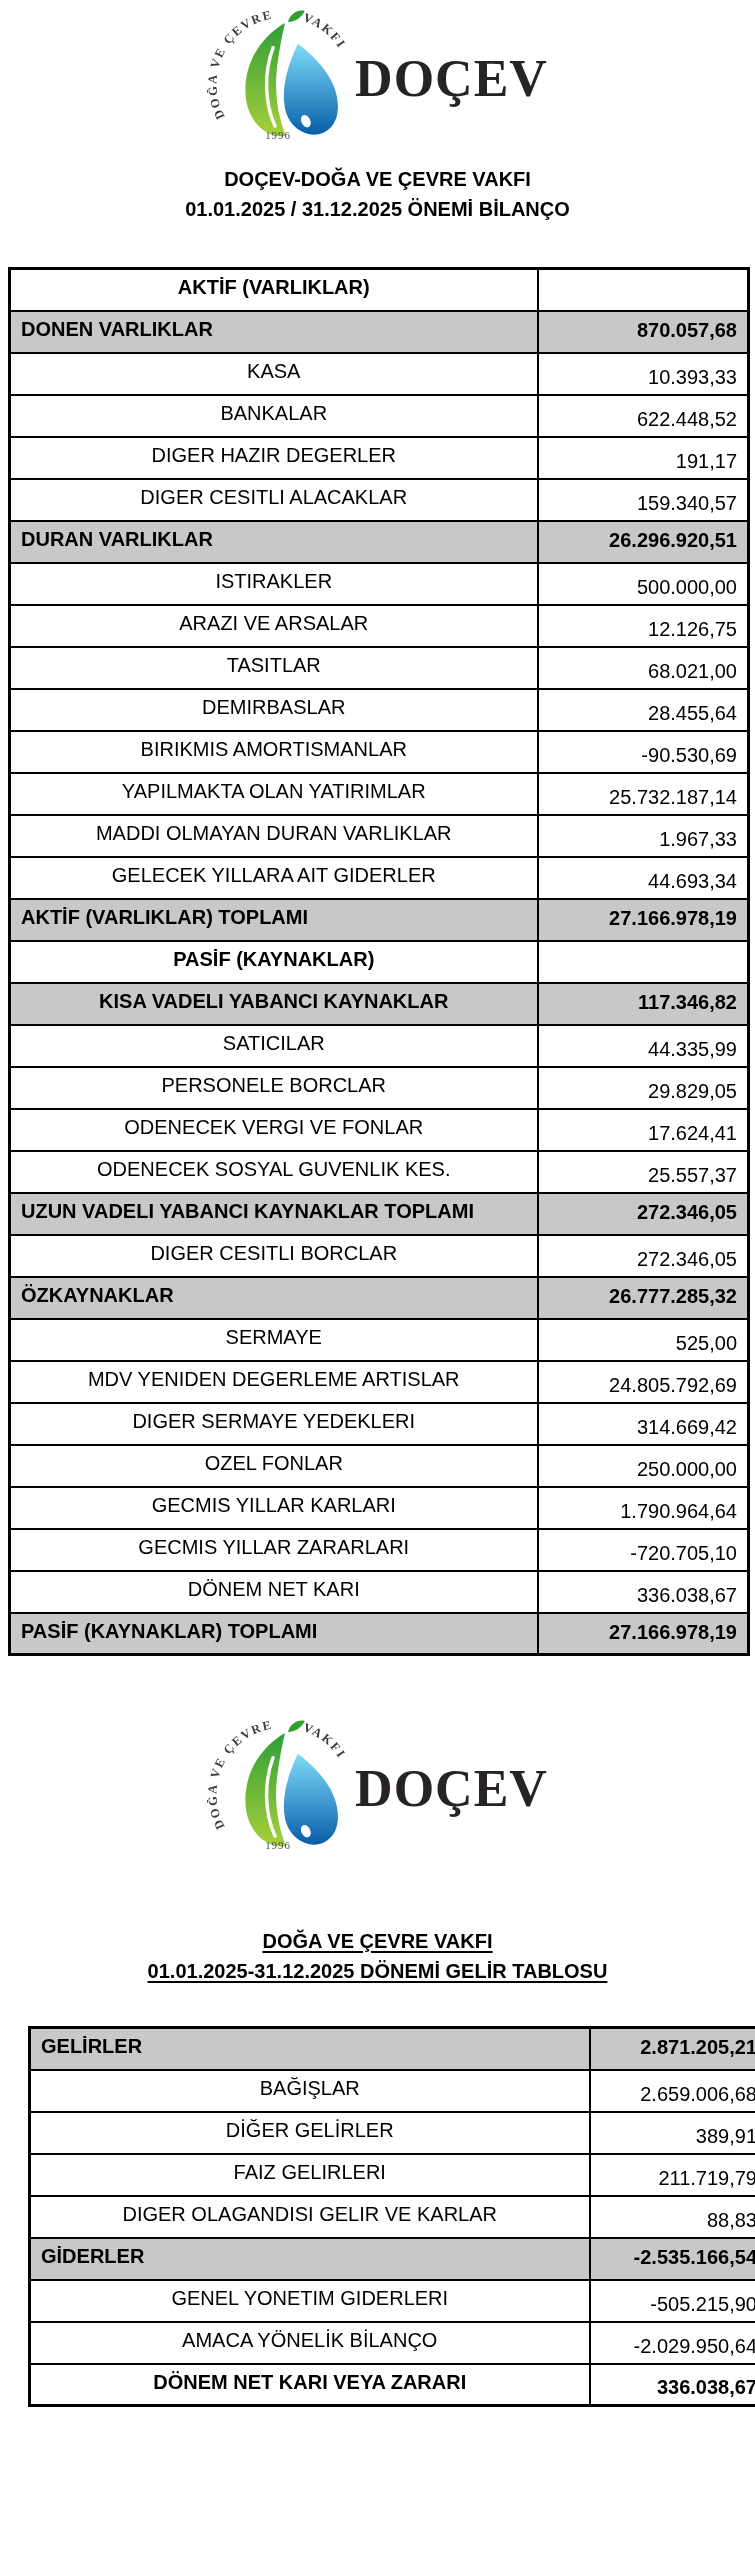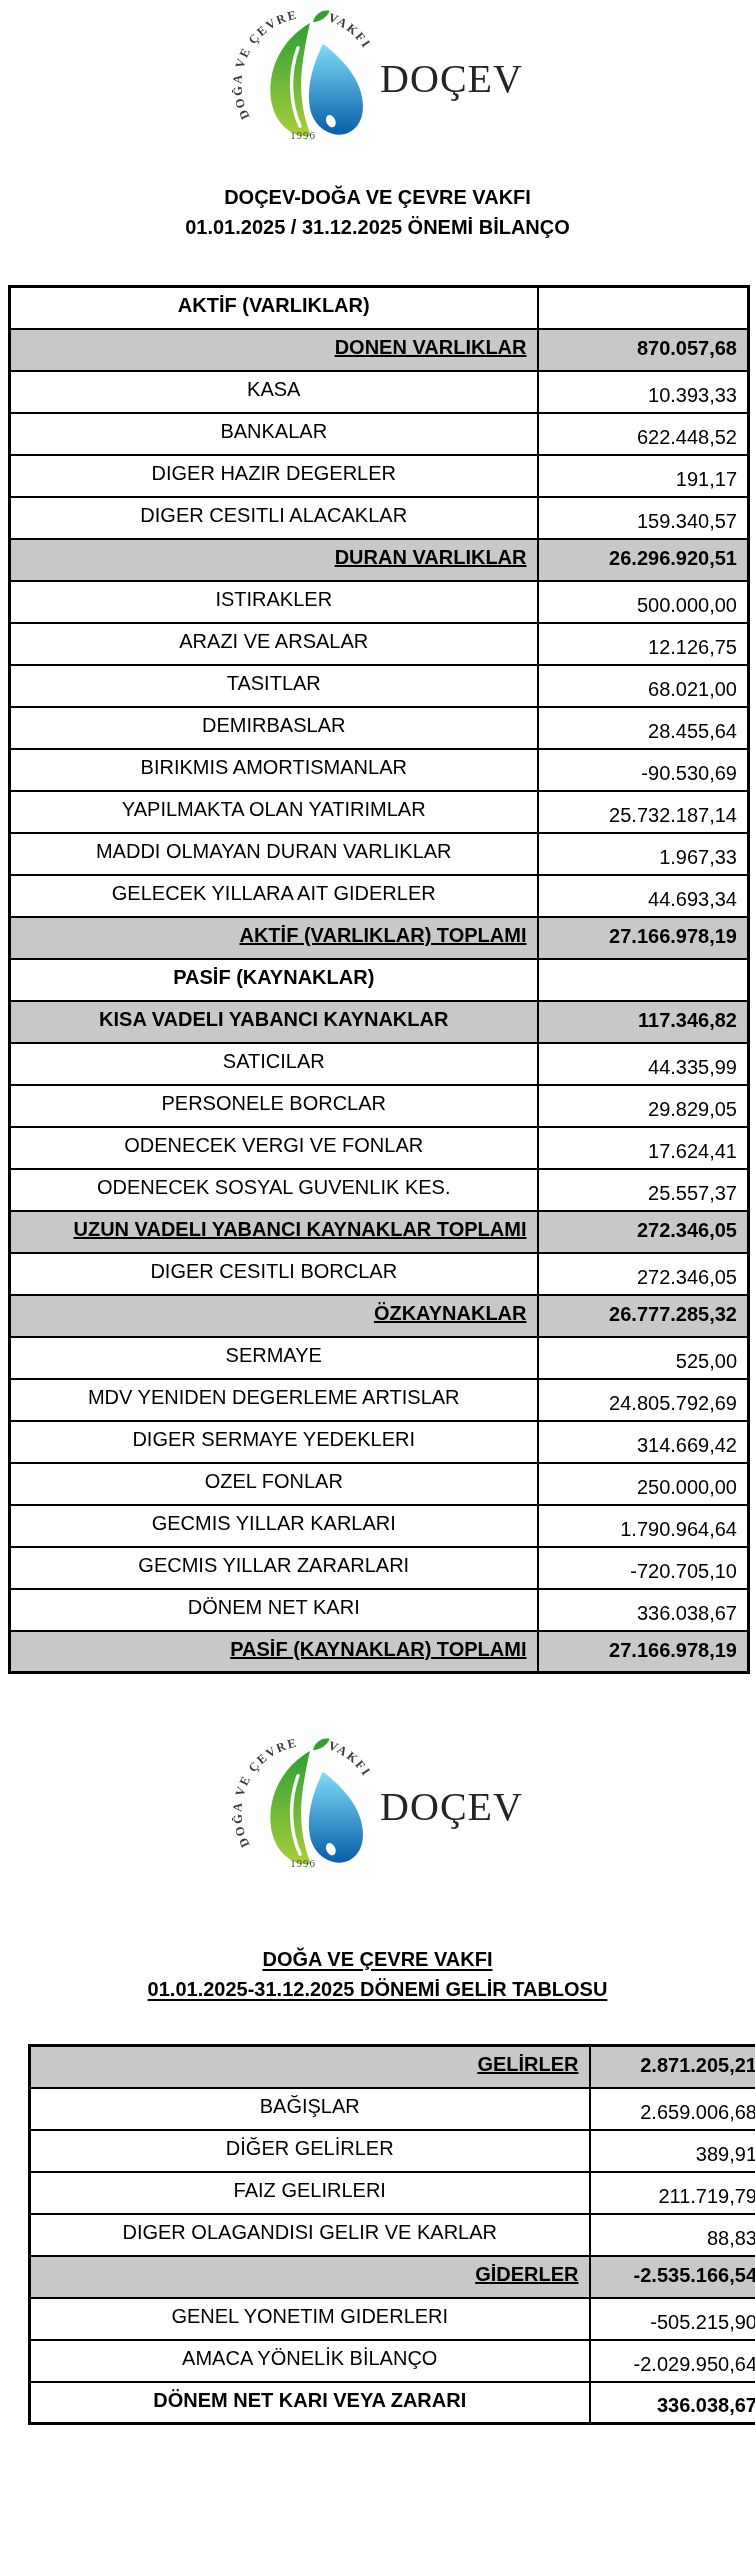--- a/index.html
+++ b/index.html
@@ -13,22 +13,22 @@
 
   
   .logo-block {
     display:flex; align-items:center; justify-content:center;
     height:134px; margin-top:8px;
   }
   .logo-block.second { margin-top:62px; }
   .logo-mark { width:152px; height:134px; flex:0 0 auto; }
   .brand {
     font-family:"Liberation Serif","DejaVu Serif",serif;
-    font-weight:normal;
-    font-size:40px;
+    font-weight:bold;
+    font-size:52px;
     letter-spacing:1px;
     color:var(--brand-text,#272324);
     margin-left:-4px;
     transform:translateY(3px);
     white-space:nowrap;
   }
   .arc-text {
     font-family:"Liberation Serif","DejaVu Serif",serif;
     font-size:12.5px; font-weight:bold;
     letter-spacing:2px;
@@ -36,21 +36,21 @@
   }
   .year-text {
     font-family:"Liberation Serif","DejaVu Serif",serif;
     font-size:11px; letter-spacing:1px;
     fill:#4d4d4d;
     text-anchor:middle;
   }
 
   
   .doc-title {
-    margin-top:40px;
+    margin-top:22px;
     text-align:center;
     font-size:20px;
     font-weight:bold;
     line-height:30px;
   }
   .doc-title .line { white-space:nowrap; }
   .doc-title .line.underline {
     text-decoration:underline;
     text-decoration-thickness:2px;
     text-underline-offset:3px;
@@ -69,21 +69,21 @@
     border:2px solid var(--border,#000);
     font-size:20px;
     height:42px;
     padding:0 10px 5px 10px;
     overflow:hidden;
     white-space:nowrap;
   }
   .fin-table td.label { vertical-align:middle; padding-bottom:4px; }
   .fin-table td.value { vertical-align:bottom; text-align:right; }
   .label.align-left   { text-align:center; }
-  .label.align-right  { text-align:right;text-decoration:underline; }
+  .label.align-right  { text-align:left; }
   .label.align-center { text-align:center; }
   tr.section td { background:var(--section-bg,#c8c8c8); font-weight:bold; }
   tr.section td.value { vertical-align:middle; padding-bottom:2px; }
   tr.title td  { font-weight:bold; vertical-align:middle; padding-bottom:2px; }
   tr.total td  { font-weight:bold; }
 </style>
 </head>
 <body>
 
 <div class="page">

